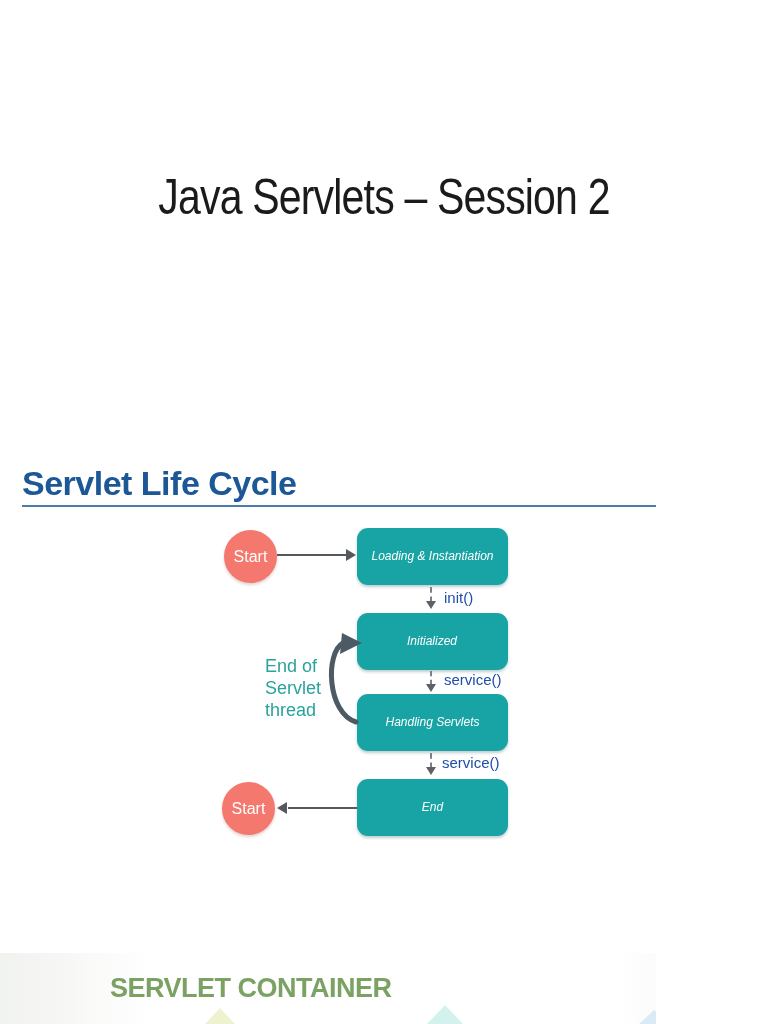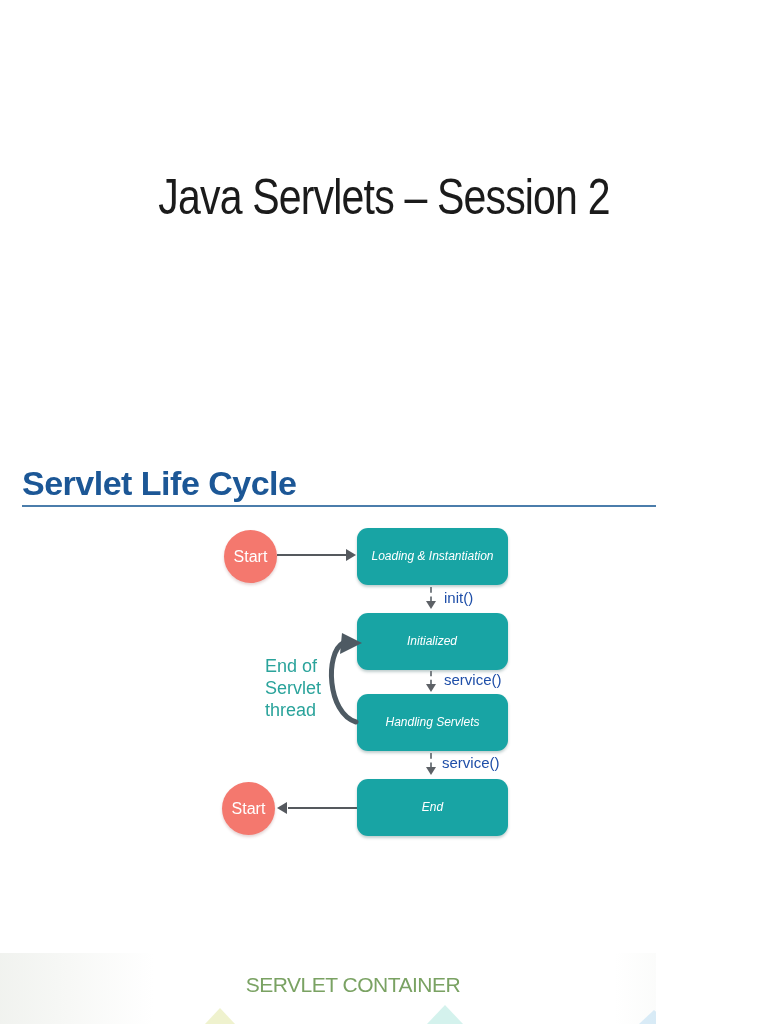--- a/index.html
+++ b/index.html
@@ -59,22 +59,22 @@
     color:var(--loop-teal,#2aa39b);
   }
   .loop-arrow{position:absolute;left:317px;top:631px;width:46px;height:95px;}
   
   .bottom-tint{
     position:absolute;left:0;top:953px;width:768px;height:71px;
     background:linear-gradient(90deg,#eef0ec 0%,#ffffff 20%,#ffffff 80%,#eef0ec 100%);
     opacity:0.85;
   }
   .container-heading{
-    position:absolute;top:973px;left:110px;width:486px;text-align:center;
-    font-size:21px;font-weight:normal;letter-spacing:-0.5px;
+    position:absolute;top:973px;left:110px;width:486px;
+    font-size:27px;font-weight:bold;letter-spacing:-0.5px;
     color:var(--container-green,#7aa263);white-space:nowrap;
   }
   .tri{position:absolute;width:0;height:0;}
   .tri-yellow{left:205px;top:1008px;border-left:15px solid transparent;
     border-right:15px solid transparent;border-bottom:16px solid #e9edbe;opacity:.75;}
   .tri-teal{left:427px;top:1005px;border-left:18px solid transparent;
     border-right:18px solid transparent;border-bottom:19px solid #c9efe9;opacity:.8;}
   .tri-blue{left:639px;top:1010px;border-left:15px solid transparent;
     border-right:15px solid transparent;border-bottom:14px solid #cfe6f5;opacity:.8;}
 </style>

